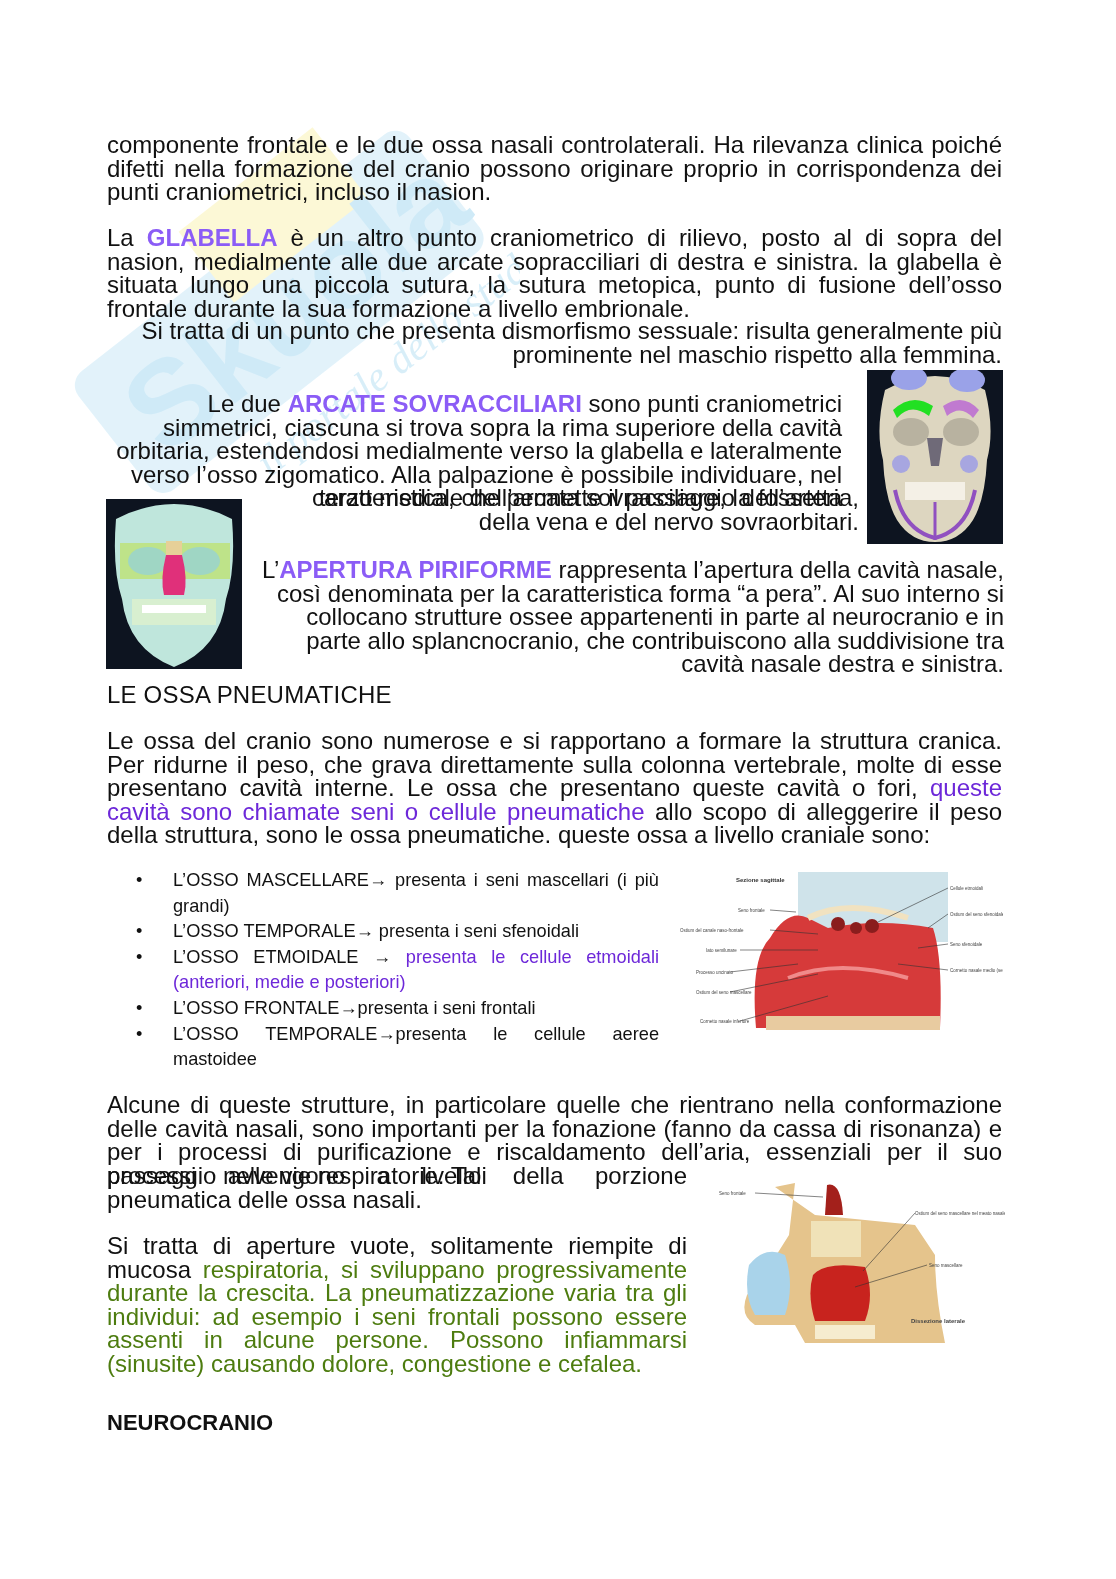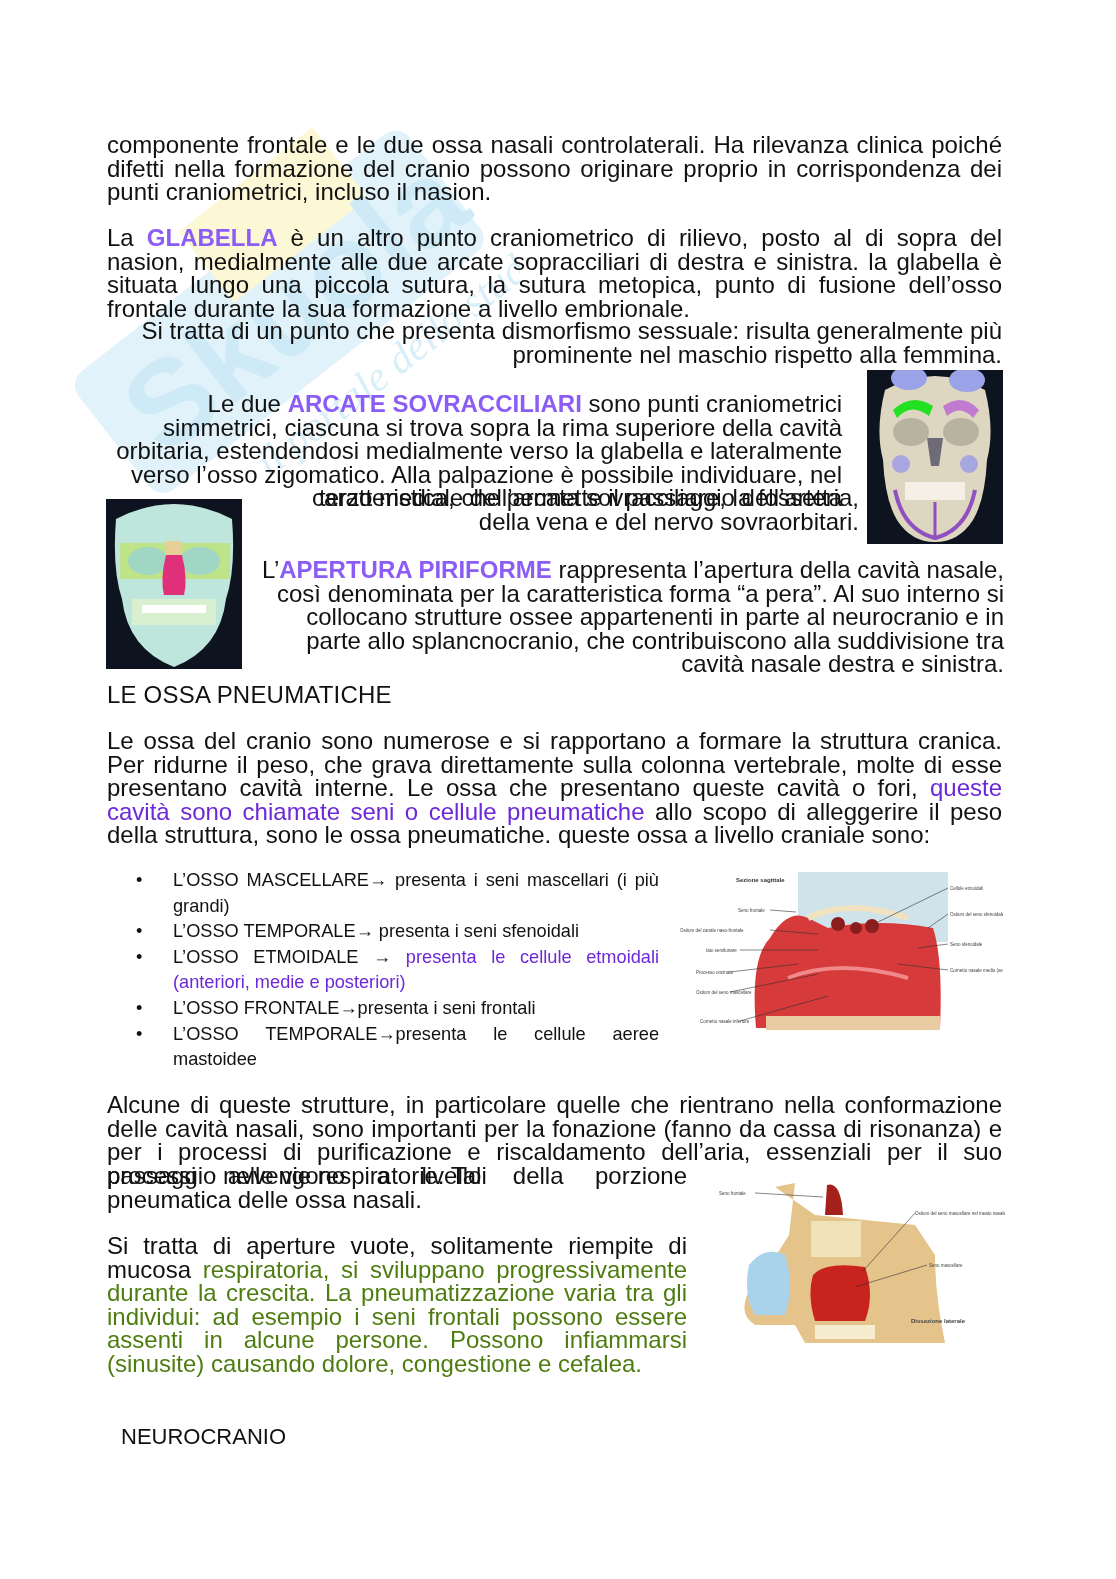--- a/index.html
+++ b/index.html
@@ -7,21 +7,21 @@
            font-family: "Liberation Sans", sans-serif; color: #111; }
     .watermark { position: absolute; left: 20px; top: 40px; width: 500px; height: 520px; pointer-events: none; z-index: 0; }
     .page { position: absolute; left: 107px; top: 0; width: 895px; z-index: 1; }
     .p { position: absolute; left: 0; width: 895px; font-size: 24px; line-height: 23.6px; text-align: justify; margin: 0; }
     .p.left { text-align: right; }
     .purple { color: #8b5cf6; font-weight: bold; }
     .blue { color: #6d28d9; }
     .blue2 { color: #4d7c0f; }
     .b { font-weight: normal; }
     .h-plain { position: absolute; left: 0; font-size: 24px; font-weight: normal; margin: 0; letter-spacing: 0.2px; }
-    .h-bold { position: absolute; left: 0; font-size: 22px; font-weight: normal; margin: 14px; }
+    .h-bold { position: absolute; left: 0; font-size: 22px; font-weight: bold; margin: 0; }
     ul.bul { position: absolute; left: 29px; top: 868px; width: 523px; margin: 0; padding: 0; list-style: none; font-size: 18.2px; line-height: 25.6px; }
     ul.bul li { position: relative; padding-left: 37px; text-align: justify; }
     ul.bul li .dot { position: absolute; left: 0; top: 0; }
     .img { position: absolute; overflow: hidden; }
   </style>
 </head>
 <body>
 
 <svg class="watermark" viewBox="0 0 500 520">
   <g transform="rotate(-38 250 260)" opacity="0.55">

